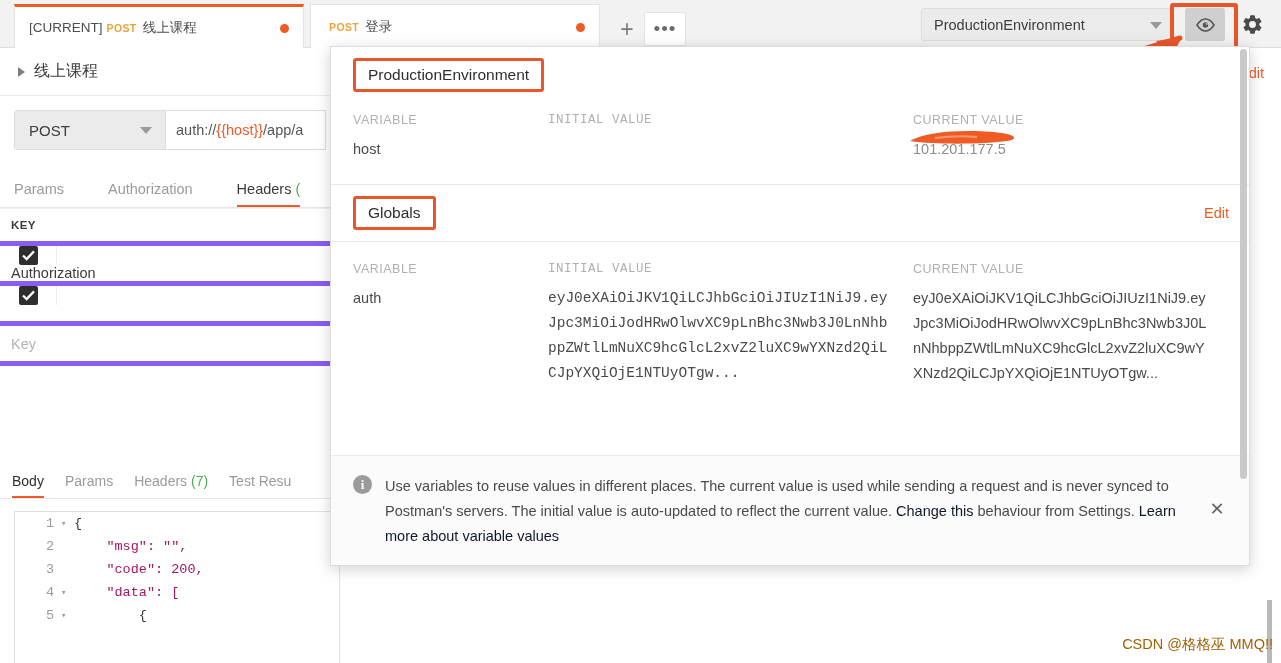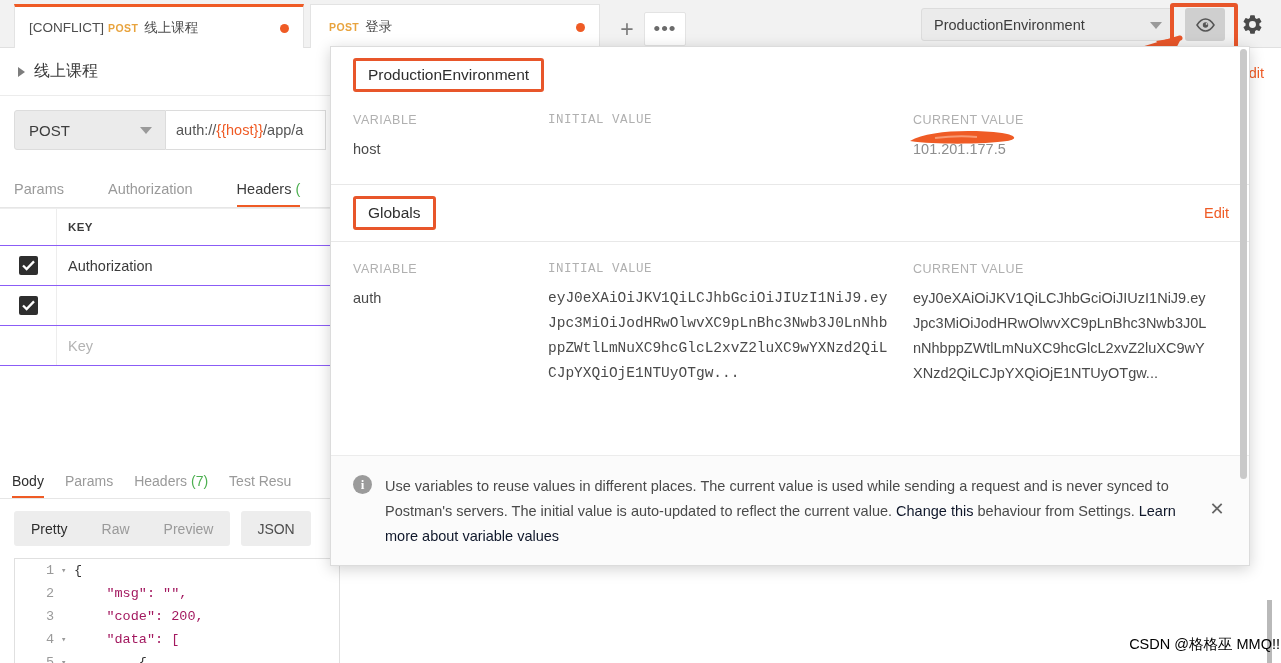--- a/index.html
+++ b/index.html
@@ -108,21 +108,21 @@
 
   .reqtabs {
     display: flex; align-items: flex-end; height: 46px; margin-top: 12px;
     border-bottom: 1px solid #e6e6e6; padding-left: 14px; gap: 16px;
   }
   .reqtab { font-size: 14.5px; color: #9a9a9a; margin-right: 28px; padding-bottom: 10px; }
   .reqtab.active { color: #3b3b3b; border-bottom: 2px solid #ef5b25; padding-bottom: 8px; }
   .reqtab .cnt { color: #4caf50; }
 
   .hdrtable { border-top: 1px solid #eee; }
-  .hdrrow { display: flex; height: 40px; border-bottom: 1px solid #8b5cf6; }
+  .hdrrow { display: flex; height: 40px; border-bottom: 5px solid #8b5cf6; flex-direction: column; }
   .hdr-check { width: 57px; border-right: 1px solid #ededed;
     display: flex; align-items: center; justify-content: center; }
   .hdr-key { flex: 1; display: flex; align-items: center; padding-left: 11px;
     font-size: 14.5px; color: #3b3b3b; }
   .hdr-head { height: 37px; }
   .hdr-head .hdr-key { font-size: 11.5px; font-weight: bold; color: #3b3b3b; letter-spacing: .4px; }
   .cbox { width: 19px; height: 19px; background: #2e2e2e; border-radius: 2px;
     display: flex; align-items: center; justify-content: center; }
   .cbox svg { display: block; }
   .placeholder { color: #b3b3b3; }
@@ -200,35 +200,35 @@
   .info-close { width: 24px; font-size: 18px; color: #666; display: flex;
     align-items: flex-start; justify-content: center; padding-top: 24px; }
 
   .panel-scroll {
     position: absolute; right: 2px; top: 2px; width: 7px; height: 430px;
     background: #c9c9c9; border-radius: 4px;
   }
 
   
   .watermark {
-    position: absolute; right: 1px; bottom: 9px;
-    font-size: 14.5px; color: #000000;
+    position: absolute; right: 8px; bottom: 9px;
+    font-size: 14.5px; color: #a16207;
   }
   .vscroll { position: absolute; right: 0; top: 600px; width: 14px; height: 63px; }
   .vscroll i { position: absolute; top: 0; width: 5px; height: 63px; background: #b9b9b9; display:block;}
 </style>
 </head>
 <body>
 
 <div id="app">
 
   <div class="tabbar">
 
     <div class="tab active tab-conflict">
-      <span class="tab-label-conflict">[CONFLICT]</span>
+      <span class="tab-label-conflict">[CURRENT]</span>
       <span class="tab-method">POST</span>
       <span class="tab-name">线上课程</span>
       <span class="tab-dot"></span>
     </div>
 
     <div class="tab tab-login">
       <span class="tab-method">POST</span>
       <span class="tab-name">登录</span>
       <span class="tab-dot"></span>
     </div>
@@ -328,28 +328,20 @@
       <div class="resptabs">
         <div class="resptab active">Body</div>
         <div class="resptab">Params</div>
         <div class="resptab">
           <span>Headers</span>
           <span class="cnt">(7)</span>
         </div>
         <div class="resptab">Test Resu</div>
       </div>
 
-      <div class="fmtbar">
-        <div class="fmtgroup">
-          <div class="fmt active">Pretty</div>
-          <div class="fmt">Raw</div>
-          <div class="fmt">Preview</div>
-        </div>
-        <div class="fmtjson">JSON</div>
-      </div>
 
       <div class="code">
         <div class="cline">
           <span class="gut">1</span>
           <span class="fold">▾</span>
           <span class="ctext p">{</span>
         </div>
         <div class="cline">
           <span class="gut">2</span>
           <span class="fold"></span>

